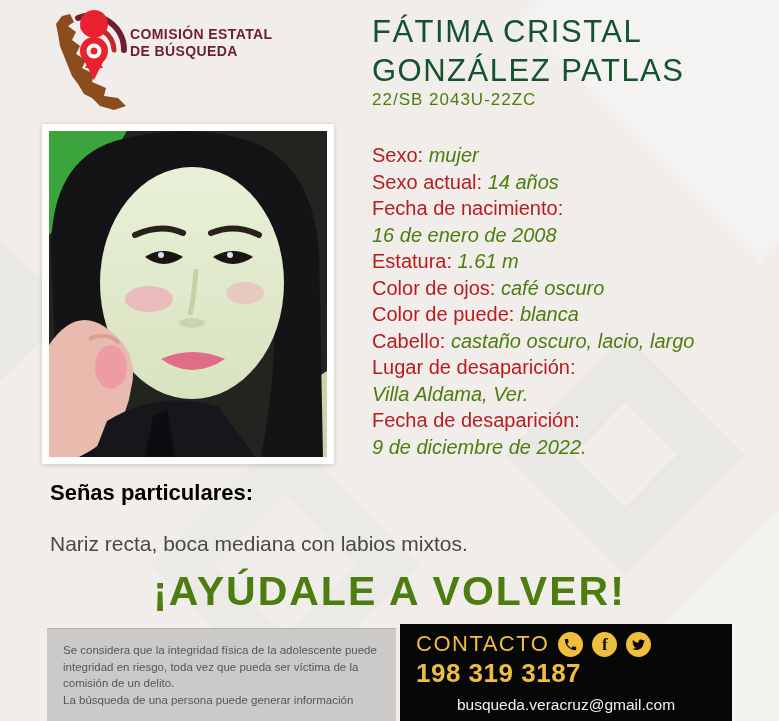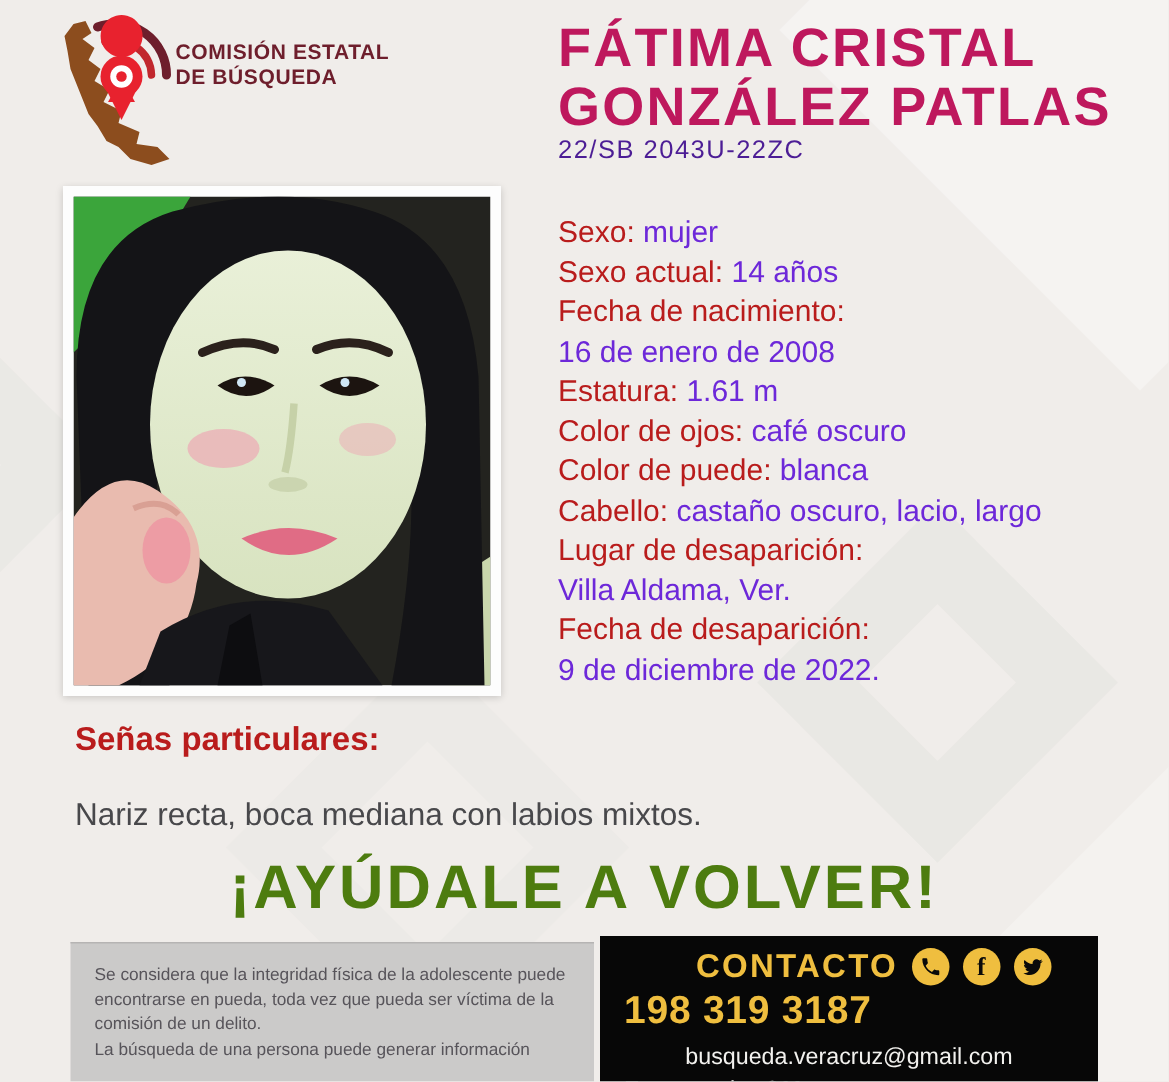--- a/index.html
+++ b/index.html
@@ -12,53 +12,53 @@
   .chev { position:absolute; z-index:0; pointer-events:none; }
   .chev-fill-tr { top:-150px; left:590px; width:340px; height:340px; background:#F5F3F1; transform:rotate(45deg); }
   .chev-outline-r { top:370px; left:540px; width:170px; height:170px; border:48px solid #E7E5E1; transform:rotate(-45deg); opacity:.75; }
   .chev-outline-l { top:210px; left:-170px; width:200px; height:200px; border:50px solid #E9E7E4; transform:rotate(-45deg); opacity:.8; }
   .chev-outline-c { top:470px; left:190px; width:190px; height:190px; border:45px solid #E9E7E4; transform:rotate(-45deg); opacity:.6; }
   .chev-fill-br { top:560px; left:660px; width:240px; height:240px; background:#F4F2EF; transform:rotate(45deg); }
 
   .layer { position:absolute; z-index:1; }
 
   
-  .logo-wrap { left:35px; top:10px; width:300px; height:105px; }
+  .logo-wrap { left:48px; top:10px; width:300px; height:105px; }
   .logo-art { position:absolute; left:0; top:0; }
   .logo-text { position:absolute; left:82px; top:16px; color:#6E1E2C; font-weight:bold; font-size:14px; letter-spacing:.4px; line-height:17px; }
 
   
-  .name { left:372px; top:12px; width:400px; color:#be185d; font-weight:bold; font-size:36px; letter-spacing:1.5px; line-height:39px; }
-  .case-id { left:372px; top:90px; color:#4c1d95; font-size:17px; letter-spacing:1px; }
+  .name { left:372px; top:12px; width:400px; color:#14532d; font-weight:normal; font-size:31px; letter-spacing:1.5px; line-height:39px; }
+  .case-id { left:372px; top:90px; color:#4d7c0f; font-size:17px; letter-spacing:1px; }
 
   
   .photo-frame { left:42px; top:124px; width:292px; height:340px; background:#FDFDFD; padding:7px; box-shadow:0 1px 5px rgba(0,0,0,.18); }
   .photo-frame svg { display:block; width:100%; height:100%; }
 
   
   .details { left:372px; top:142px; width:404px; font-size:20px; line-height:26.5px; }
   .dl { color:#b91c1c; font-weight:normal; }
-  .dv { color:#6d28d9; }
+  .dv { color:#4d7c0f;font-style:italic; }
 
   
-  .senas-label { left:50px; top:480px; color:#b91c1c; font-weight:bold; font-size:22px; }
+  .senas-label { left:50px; top:480px; color:#000000; font-weight:bold; font-size:22px; }
   .senas-text  { left:50px; top:532px; color:#48484B; font-size:21px; }
 
   
   .cta { left:0; top:568px; width:779px; text-align:center; color:#4d7c0f; font-weight:bold; font-size:41px; letter-spacing:2px; }
 
   
   .advisory { left:47px; top:628px; width:349px; height:180px; background:#CBCAC9; border-top:1px solid #b6b4b3; padding:13px 14px 0 16px; color:#57545A; font-size:11.5px; line-height:16.5px; }
   .advisory .para + .para { }
   .advisory .tline { white-space:nowrap; }
 
   
   .contact { left:400px; top:624px; width:332px; height:180px; background:#070707; padding:7px 16px 0 16px; }
   .contact-row { display:flex; align-items:center; gap:9px; }
-  .contact-title { color:#EFBE3F; font-size:22px; letter-spacing:1.5px; font-weight:bold;margin-left:48px; }
+  .contact-title { color:#EFBE3F; font-size:22px; letter-spacing:1.5px; font-weight:normal; }
   .soc { width:25px; height:25px; border-radius:50%; background:#EFBE3F; display:flex; align-items:center; justify-content:center; }
   .soc svg { width:15px; height:15px; fill:#0A0A0A; }
   .soc .fb-f { color:#0A0A0A; font-weight:bold; font-size:17px; font-family:"Liberation Serif", serif; line-height:1; }
   .phone-number { color:#EFBE3F; font-weight:bold; font-size:26px; letter-spacing:.5px; margin-top:1px; }
   .email { color:#F2F1EE; font-size:15.5px; margin-top:7px;text-align:center; }
   .emergency { color:#F2F1EE; font-size:15.5px; margin-top:4px; }
   .emergency b { font-weight:bold; }
 </style>
 </head>
 <body>
@@ -155,21 +155,21 @@
   </div>
 
   <div class="layer senas-label">Señas particulares:</div>
   <div class="layer senas-text">Nariz recta, boca mediana con labios mixtos.</div>
 
   <div class="layer cta">¡AYÚDALE A VOLVER!</div>
 
   <div class="layer advisory">
     <div class="para">
       <div class="tline">Se considera que la integridad física de la adolescente puede</div>
-      <div class="tline">encontrarse en pueda, toda vez que pueda ser víctima de la</div>
+      <div class="tline">integridad en riesgo, toda vez que pueda ser víctima de la</div>
       <div class="tline">comisión de un delito.</div>
     </div>
     <div class="para">
       <div class="tline">La búsqueda de una persona puede generar información</div>
 
     </div>
   </div>
 
   <div class="layer contact">
     <div class="contact-row">

